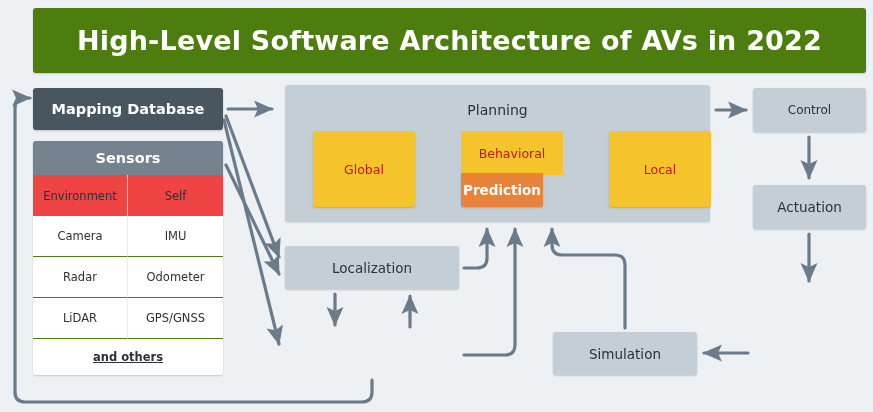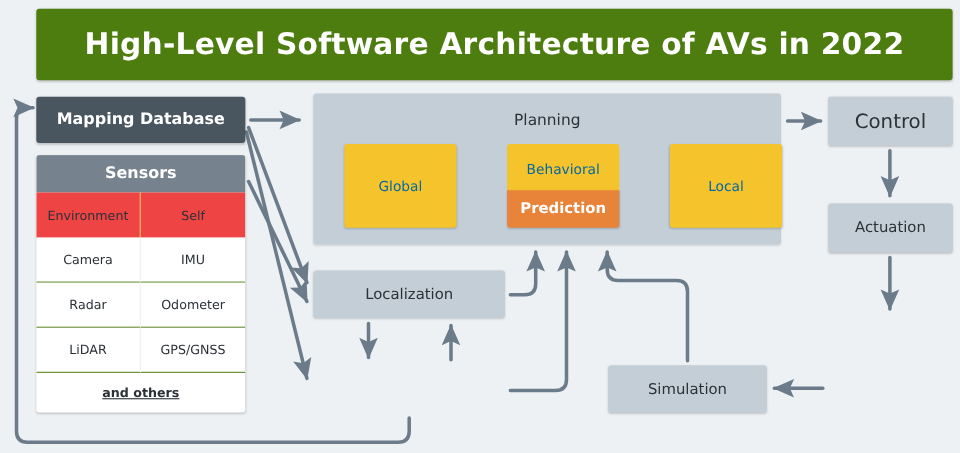--- a/index.html
+++ b/index.html
@@ -104,43 +104,43 @@
   }
   .plan-sub {
     position: absolute;
     box-sizing: border-box;
     border-radius: 3px;
     box-shadow: 0 1px 2px rgba(0,0,0,0.18);
     display: flex;
     align-items: center;
     justify-content: center;
     background: #f5c32c;
-    color: #0369a1;
+    color: #b91c1c;
     font-size: 12.5px;
     z-index: 4;
   }
   #plan-global { left: 313px; top: 131px; width: 102px; height: 76px; }
   #plan-behavioral {
     left: 461px; top: 131px; width: 102px; height: 44px;
     border-radius: 3px 3px 0 0;
     box-shadow: none;
   }
   #plan-prediction {
-    left: 461px; top: 173px; width: 102px; height: 34px;
+    left: 461px; top: 173px; width: 82px; height: 34px;
     background: #e8833a;
     color: #ffffff;
     font-weight: bold;
     border-radius: 0 0 3px 3px;
     font-size: 13.5px;
   }
   #plan-local { left: 609px; top: 131px; width: 102px; height: 76px; }
   
   #control-box {
     left: 753px; top: 88px; width: 113px; height: 44px;
-    background: #c3ced6; color: #2b3137; font-size: 18px;
+    background: #c3ced6; color: #2b3137; font-size: 12px;
   }
   #actuation-box {
     left: 753px; top: 185px; width: 113px; height: 44px;
     background: #c3ced6; color: #2b3137; font-size: 13.5px;
   }
   #outcomes-box {
     left: 753px; top: 288px; width: 113px; height: 85px;
     background: #d33b53; color: #ffffff; font-size: 14.5px; font-weight: bold;
   }
   

